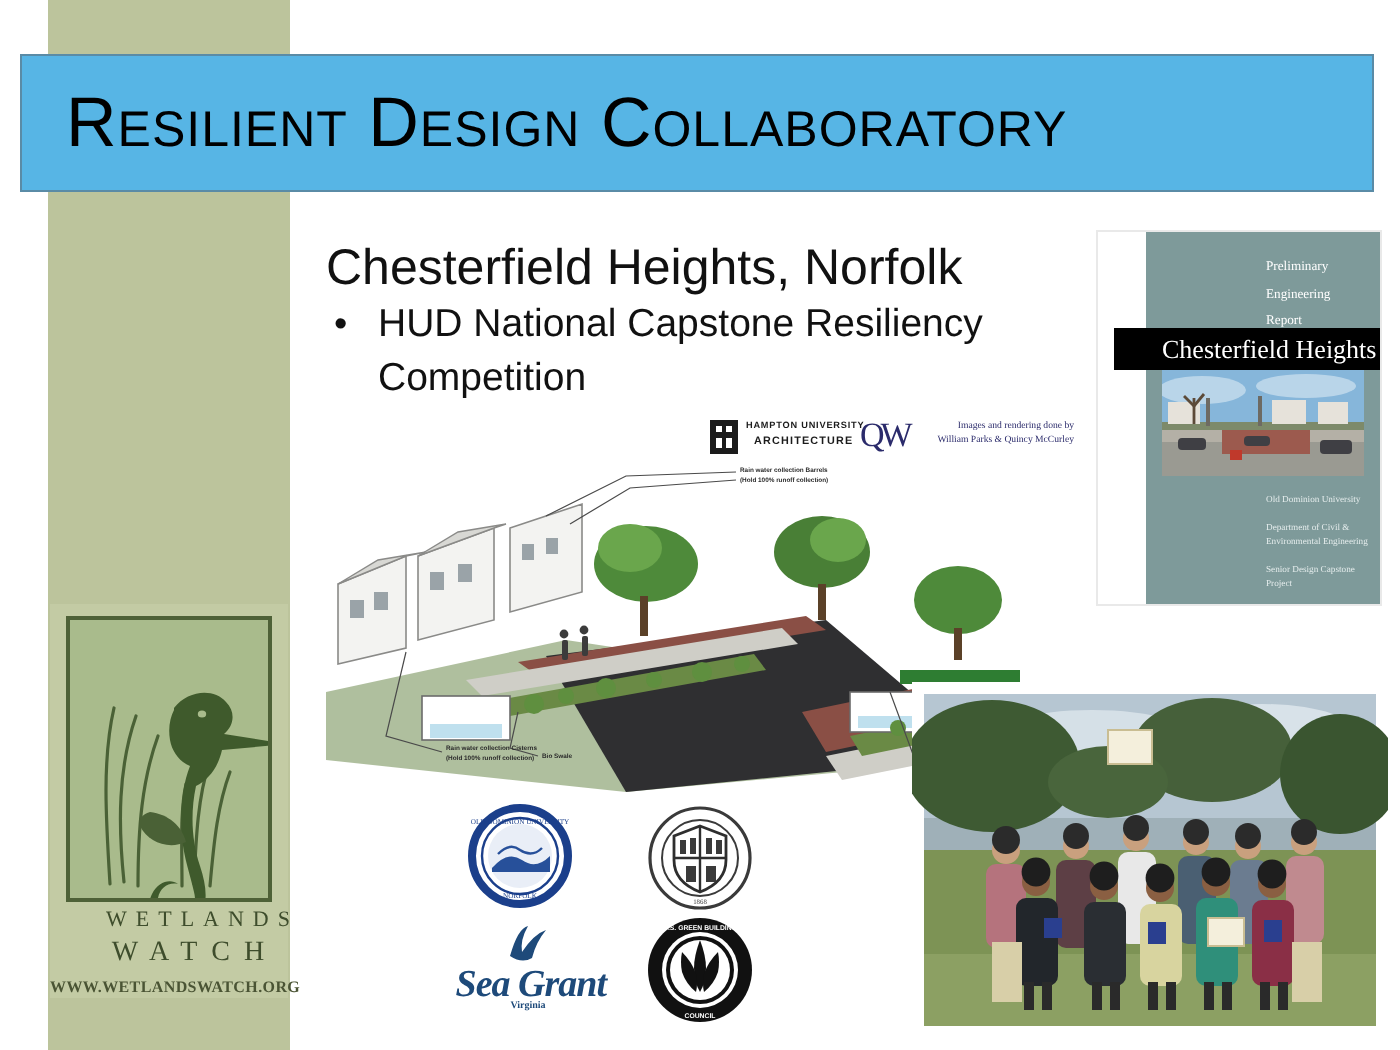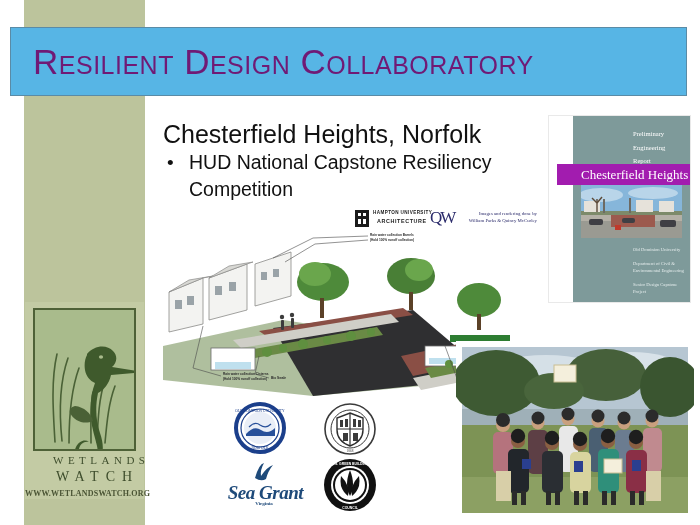--- a/index.html
+++ b/index.html
@@ -4,21 +4,21 @@
 <style>
   html,body{margin:0;padding:0;background:#fff;}
   body{width:700px;height:525px;position:relative;overflow:hidden;
        font-family:"Liberation Sans",sans-serif;}
 
   
   .slide{position:absolute;inset:0;background:#ffffff;}
   .sage-band{position:absolute;left:24px;top:0;width:121px;height:525px;background:#bcc49c;}
   .title-banner{position:absolute;left:10px;top:27px;width:677px;height:69px;
                 background:#57b5e5;border:1px solid #5a8ba6;box-sizing:border-box;}
-  .title-text{position:absolute;left:22px;top:8px;color:#701a75;
+  .title-text{position:absolute;left:22px;top:8px;color:#000000;
               font-size:35px;letter-spacing:.5px;white-space:nowrap;
               font-variant:small-caps;font-weight:400;line-height:52px;}
 
   
   .body-copy{position:absolute;left:163px;top:121px;width:380px;color:#111;}
   .headline{font-size:25px;line-height:26px;white-space:nowrap;}
   .bullet-row{display:flex;margin-top:2px;}
   .bullet-dot{width:22px;flex:0 0 22px;font-size:19px;line-height:27px;text-align:left;padding-left:4px;}
   .bullet-text{font-size:19.5px;line-height:27px;}
 
@@ -34,21 +34,21 @@
   .ww-url{position:absolute;left:0;right:0;top:187px;text-align:center;color:#4a5434;
           font-family:"Liberation Serif",serif;font-size:8px;font-weight:bold;letter-spacing:.2px;}
 
   
   .report{position:absolute;left:549px;top:116px;width:141px;height:186px;background:#ffffff;
           box-shadow:0 0 0 1px #e9e9e9;overflow:hidden;}
   .rep-teal{position:absolute;left:22px;top:0;width:119px;height:186px;background:#7e9a9a;}
   .rep-white-l{position:absolute;left:0;top:0;width:24px;height:186px;background:#fff;}
   .rep-txt-top{position:absolute;left:84px;top:11px;width:54px;color:#fff;
                font-family:"Liberation Serif",serif;font-size:6.6px;line-height:13.5px;}
-  .rep-redband{position:absolute;left:8px;top:48px;width:136px;height:21px;background:#a21caf;}
+  .rep-redband{position:absolute;left:8px;top:48px;width:136px;height:21px;background:#000000;}
   .rep-redband span{position:absolute;left:24px;top:3px;color:#fff;
                     font-family:"Liberation Serif",serif;font-size:13px;white-space:nowrap;}
   .rep-photo{position:absolute;left:32px;top:69px;width:101px;height:53px;overflow:hidden;background:#7fa8c9;}
   .rep-txt-bot{position:absolute;left:84px;top:130px;width:56px;color:#e4ecec;
                font-family:"Liberation Serif",serif;font-size:4.6px;line-height:7.6px;}
   .rep-txt-bot p{margin:0 0 6px 0;}
 
   
   .render{position:absolute;left:163px;top:228px;width:345px;height:168px;background:#fff;overflow:hidden;}
   .credits{position:absolute;left:355px;top:208px;width:175px;height:22px;text-align:right;}

